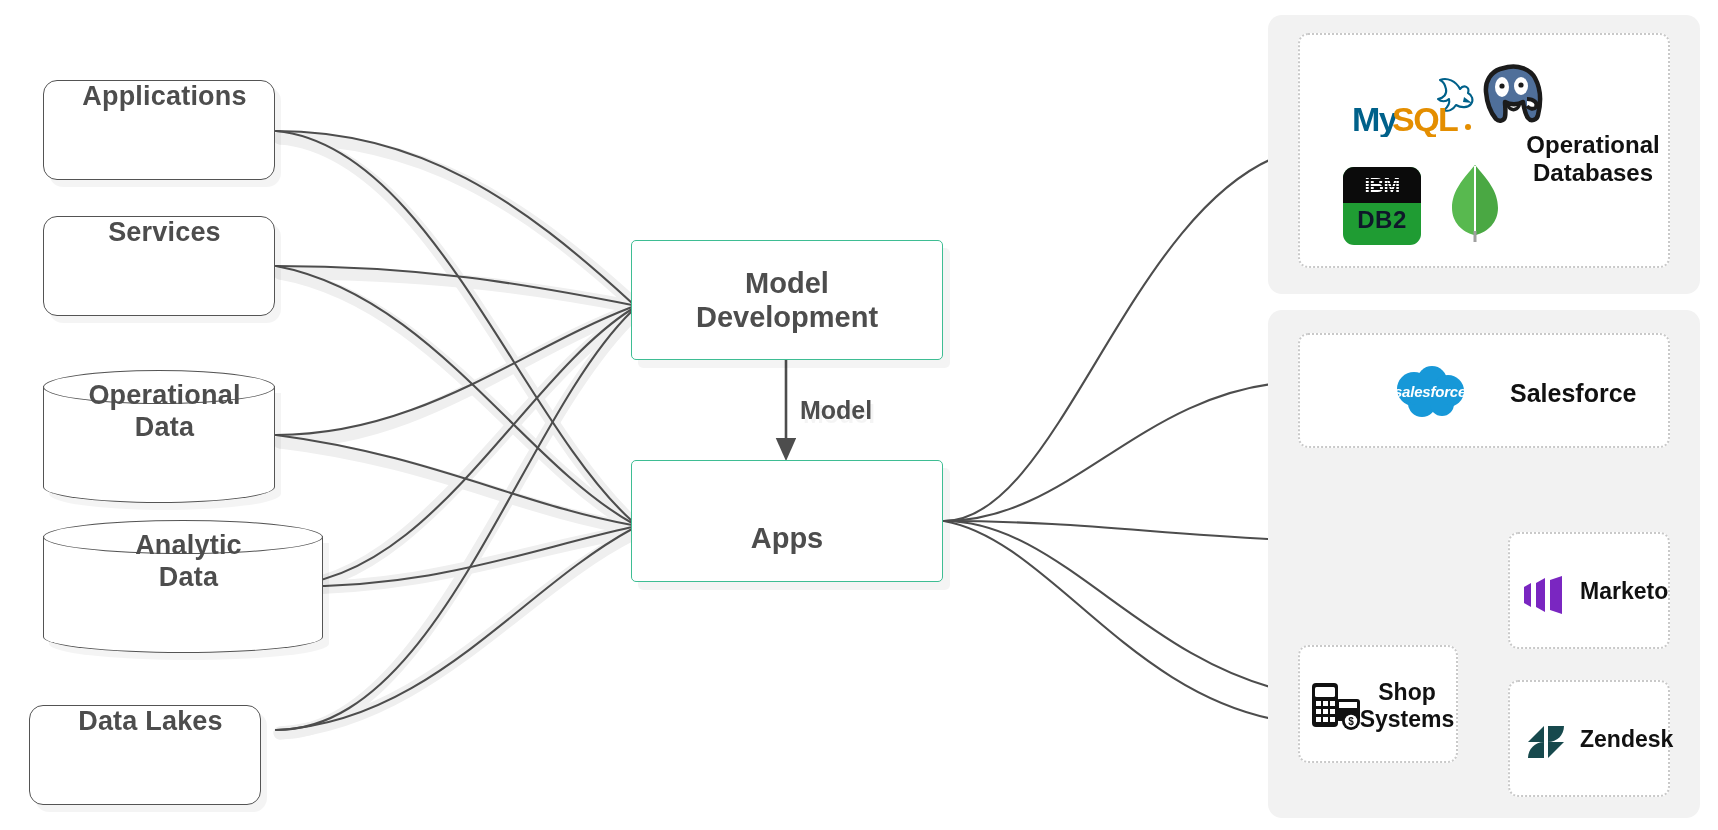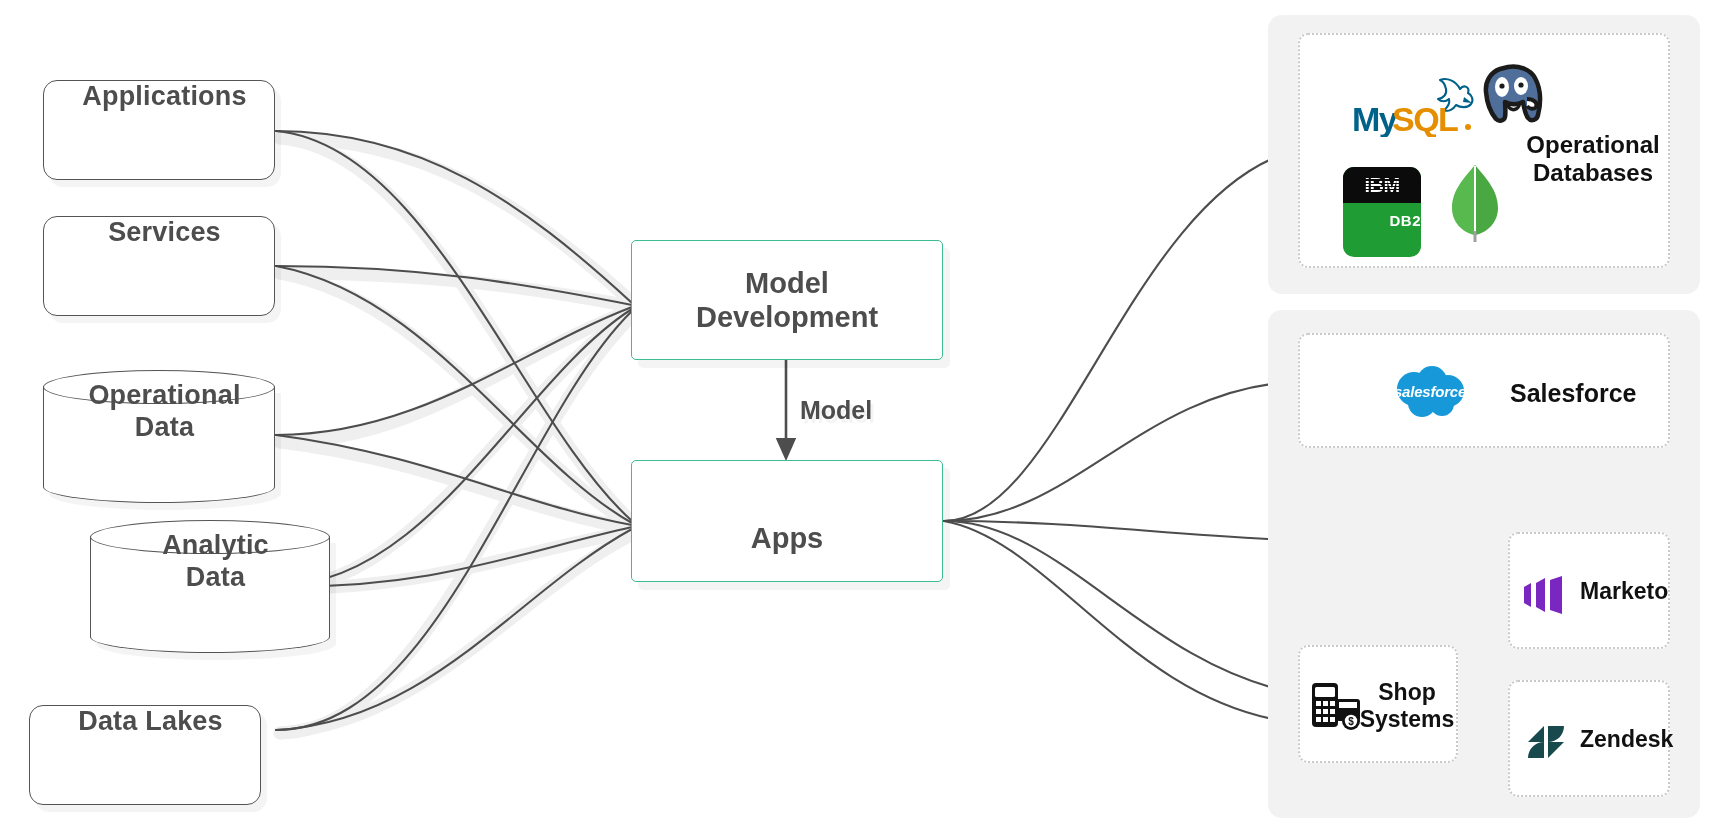--- a/index.html
+++ b/index.html
@@ -74,32 +74,32 @@
   }
 
   
   .mysql-wrap{position:absolute;}
 
   
   .pg{position:absolute;}
 
   
   .db2{
-    position:absolute;width:78px;height:90px;border-radius:11px;overflow:hidden;
+    position:absolute;width:78px;height:78px;border-radius:11px;overflow:hidden;
     background:#1f9c33;
   }
   .db2-top{height:36px;background:#0b0b0b;display:flex;align-items:center;justify-content:center;}
   .db2-ibm{
     font-family:"Liberation Sans",sans-serif;font-weight:bold;font-size:20px;
     color:#fff;letter-spacing:-0.5px;
     background:repeating-linear-gradient(to bottom,#fff 0,#fff 2px,#0b0b0b 2px,#0b0b0b 3.3px);
     -webkit-background-clip:text;background-clip:text;color:transparent;
   }
-  .db2-bot{height:34px;display:flex;align-items:center;justify-content:flex-end;
-    font-weight:bold;font-size:15px;color:#ffffff;letter-spacing:.5px;}
+  .db2-bot{height:34px;display:flex;align-items:center;justify-content:center;
+    font-weight:bold;font-size:24px;color:#0f172a;letter-spacing:.5px;}
 
   
   .mongo{position:absolute;}
 
   
   .sf{position:absolute;}
   .sf-txt{
     position:absolute;left:0;right:0;top:50%;transform:translateY(-48%);
     text-align:center;color:#fff;font-size:15px;font-weight:600;
     letter-spacing:-.2px;font-style:italic;
@@ -184,21 +184,21 @@
 
   <div class="node cyl-node" style="left:43px;top:370px;width:232px;height:133px;">
     <div class="cylbody"></div>
     <div class="cyltop"></div>
     <span class="lbl" style="margin-top:10px;">
       <span>Operational</span><br>
       <span>Data</span>
     </span>
   </div>
 
-  <div class="node cyl-node" style="left:43px;top:520px;width:240px;height:133px;margin-left:47px;">
+  <div class="node cyl-node" style="left:43px;top:520px;width:280px;height:133px;">
     <div class="cylbody"></div>
     <div class="cyltop"></div>
     <span class="lbl" style="margin-top:10px;">
       <span>Analytic</span><br>
       <span>Data</span>
     </span>
   </div>
 
   <div class="node box-node" style="left:29px;top:683px;width:232px;height:100px;margin-top:22px;">
     <span class="lbl">Data Lakes</span>

